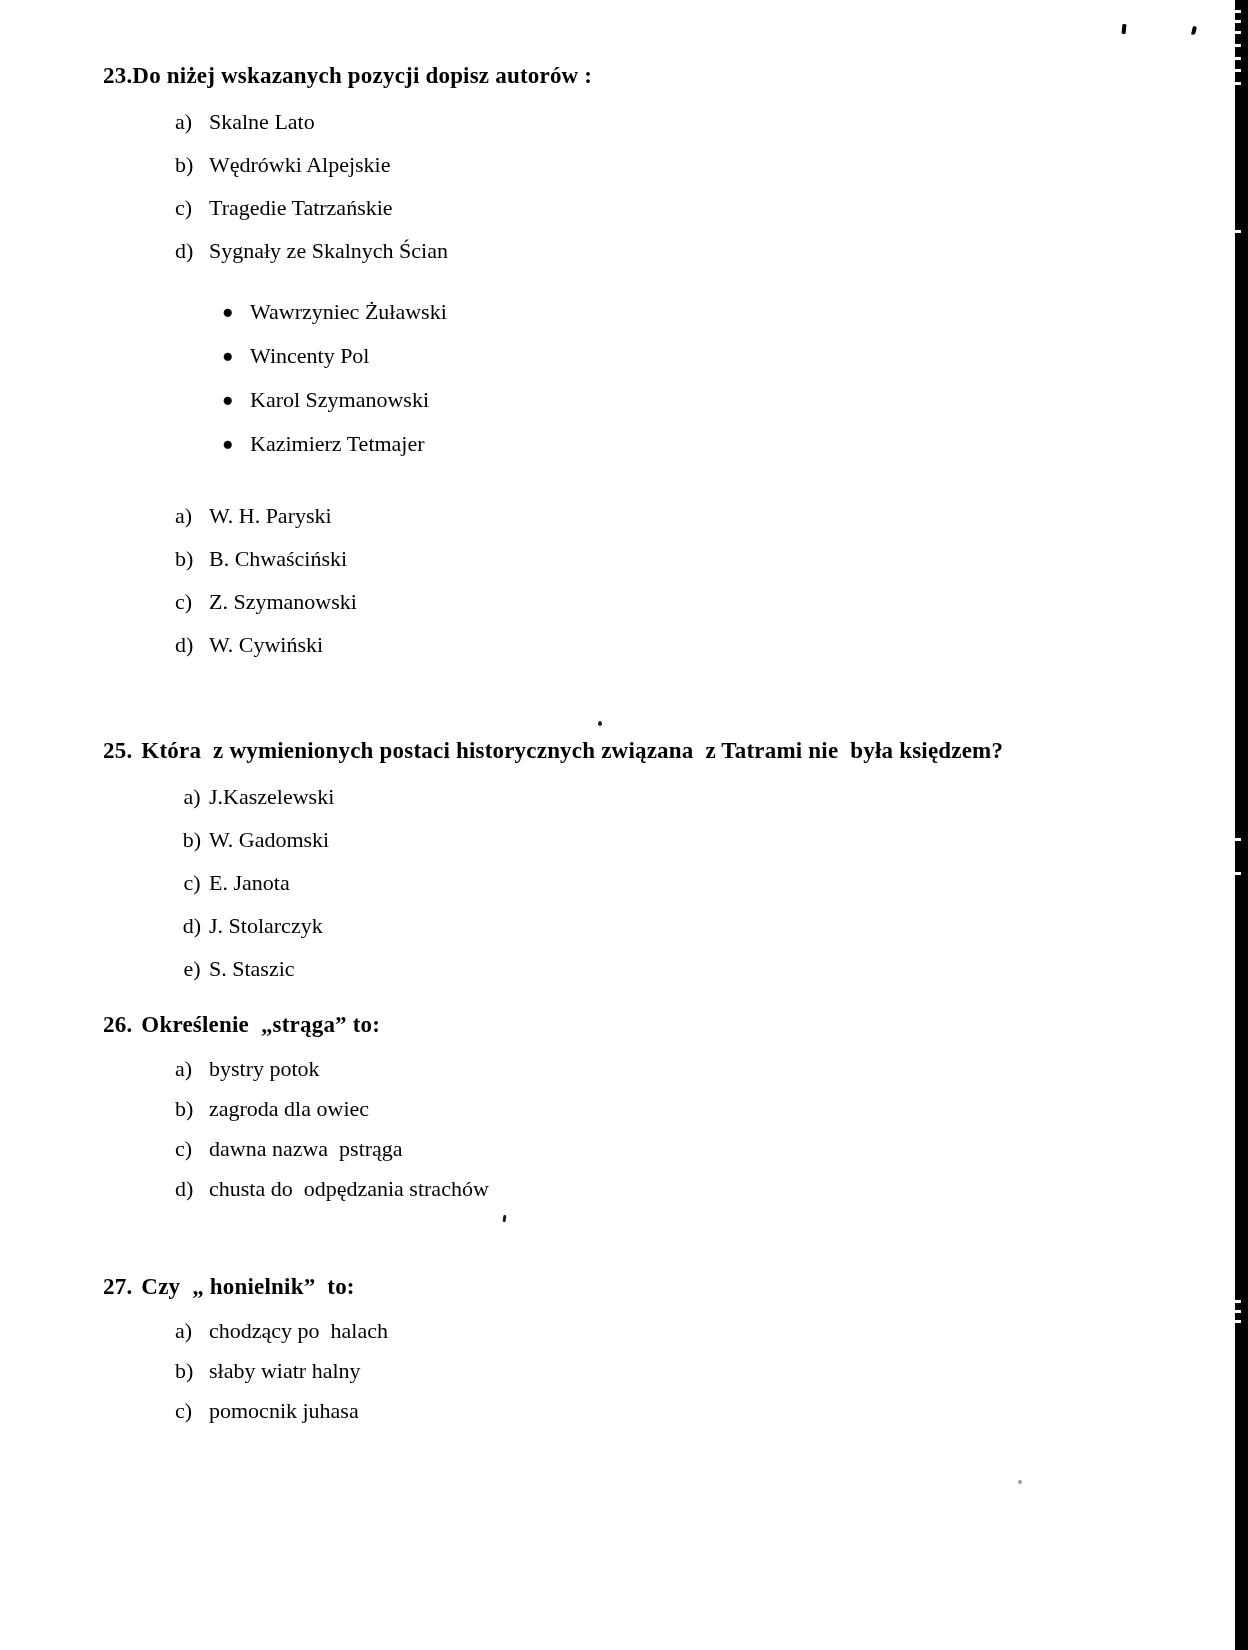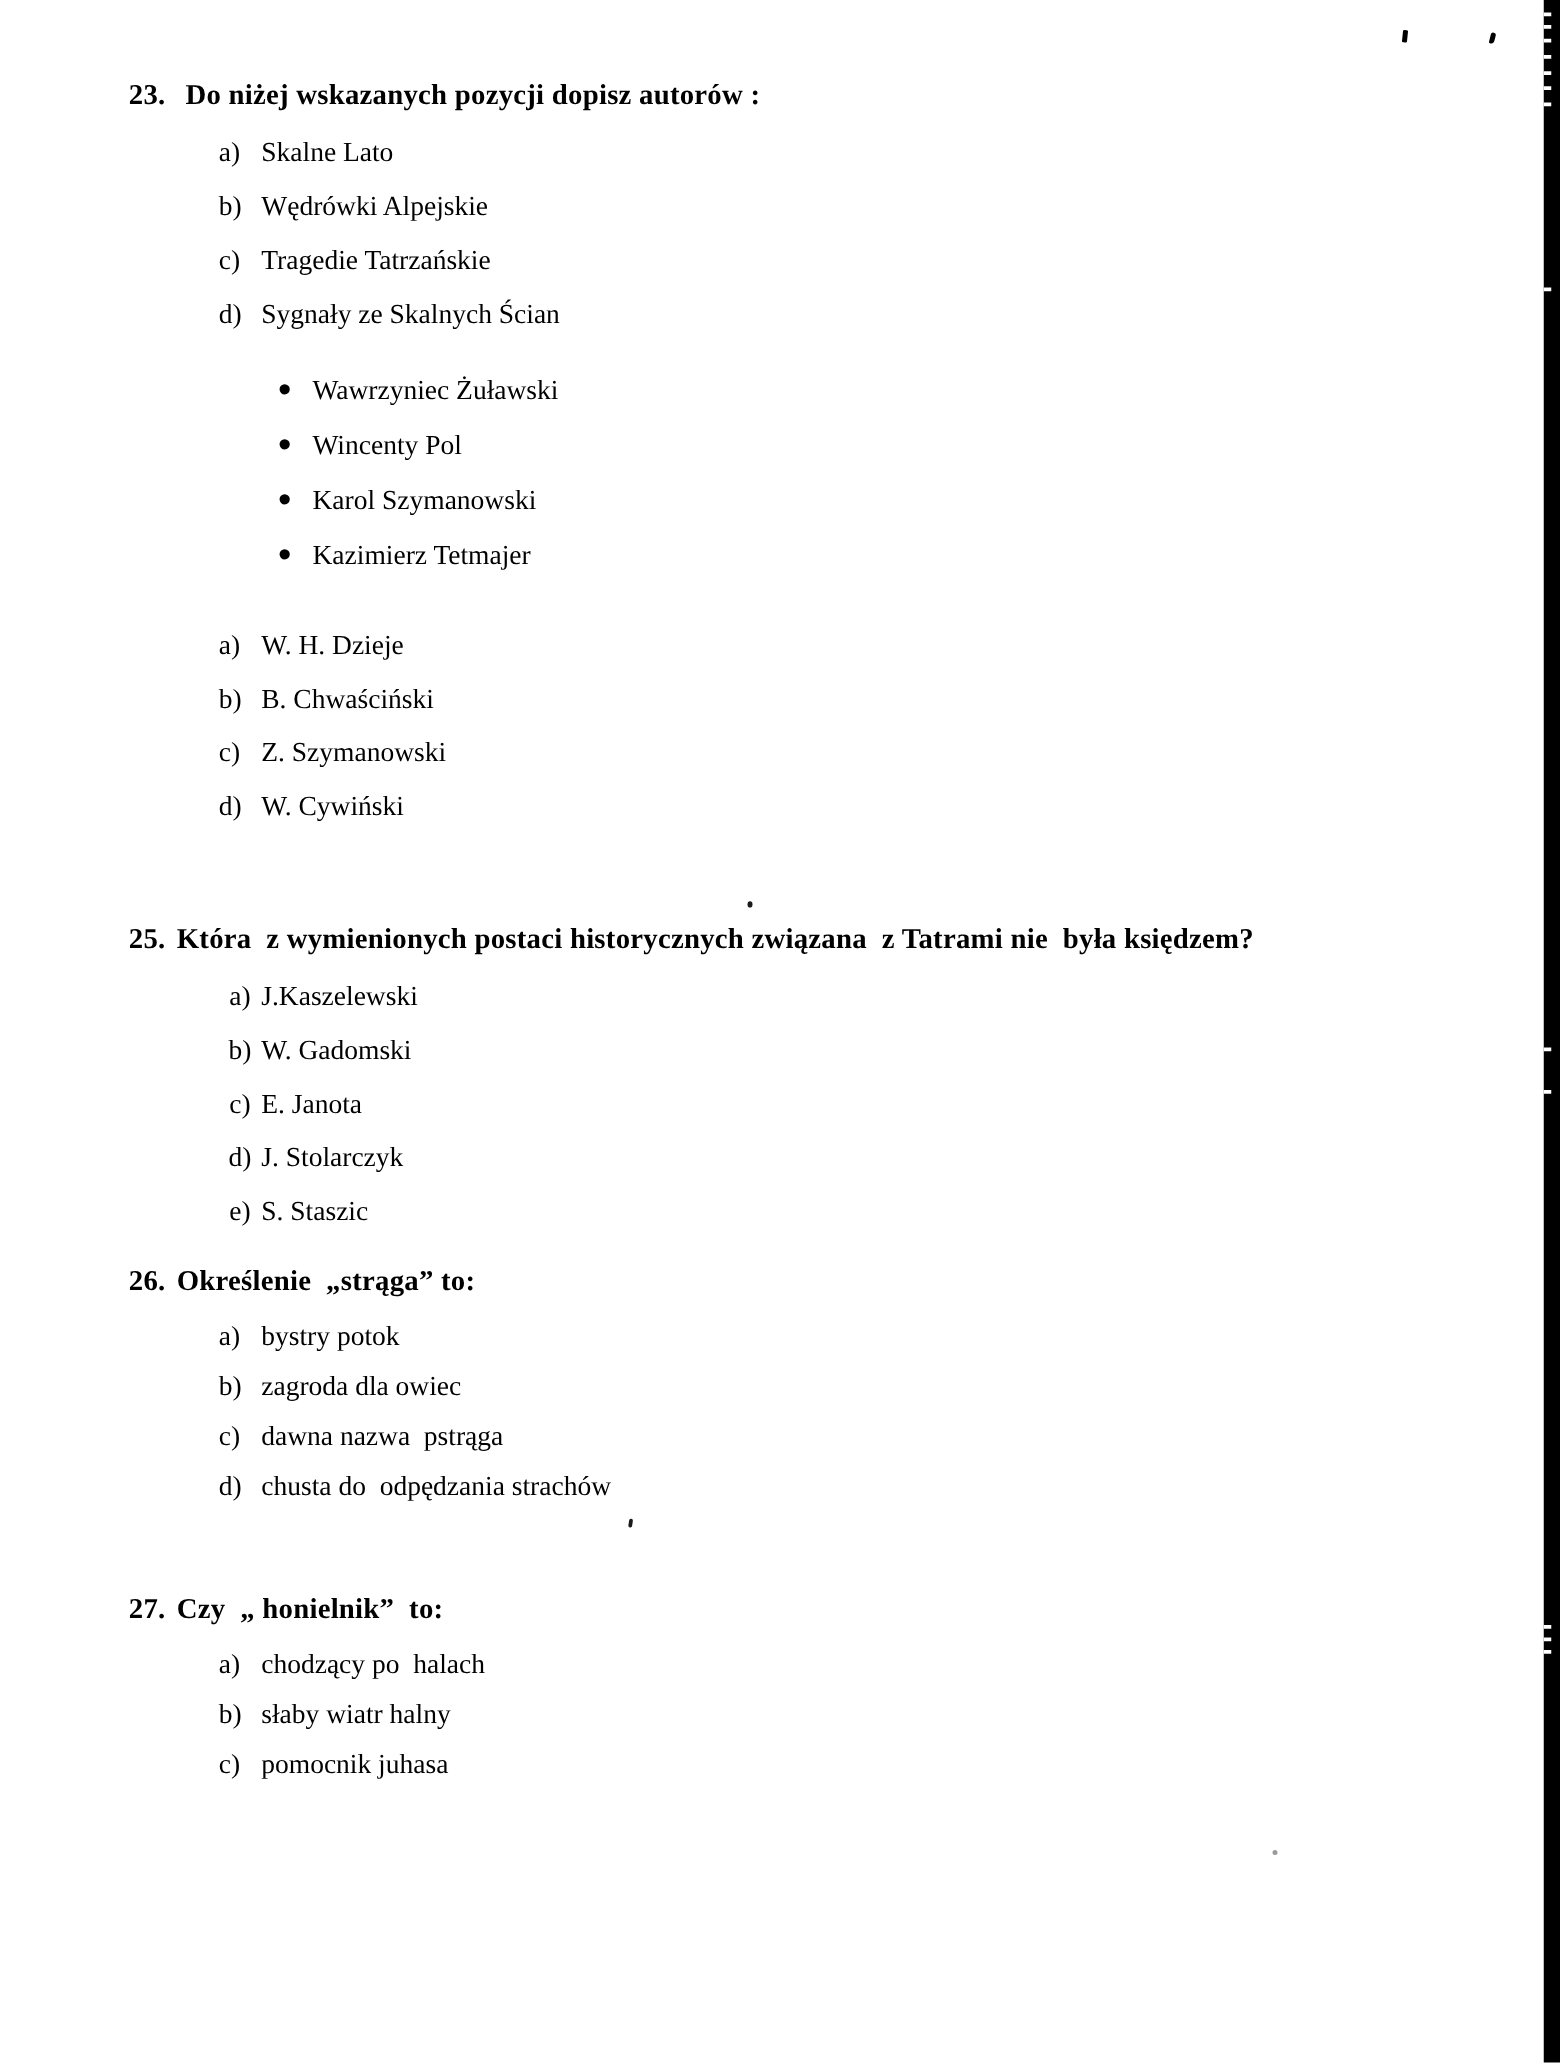--- a/index.html
+++ b/index.html
@@ -20,21 +20,21 @@
   #q25 { top:737px;text-align:center; }
   #q26 { top:1011px; }
   #q27 { top:1273px; }
 
   .q-header {
     display:flex; align-items:baseline;
     font-weight:bold; font-size:23px; line-height:28px;
     white-space:pre; letter-spacing:0.2px;
   }
   .q-num { margin-right:9px; flex:none; }
-  #q23 .q-num { margin-right:16px; }
+  #q23 .q-num { margin-right:0; }
 
   .options { margin-top:10px; }
   .option {
     display:flex; align-items:center;
     height:43px; padding-left:72px;
     font-size:22px; white-space:pre;
   }
   .lh40 .option { height:40px; }
   .opt-label { width:34px; flex:none; }
 
@@ -114,21 +114,21 @@
         <span class="bullet-dot">●</span>
         <span class="bullet-text">Kazimierz Tetmajer</span>
       </div>
     </div>
   </div>
 
   <div class="question" id="q24">
     <div class="options">
       <div class="option">
         <span class="opt-label">a)</span>
-        <span class="opt-text">W. H. Dzieje</span>
+        <span class="opt-text">W. H. Paryski</span>
       </div>
       <div class="option">
         <span class="opt-label">b)</span>
         <span class="opt-text">B. Chwaściński</span>
       </div>
       <div class="option">
         <span class="opt-label">c)</span>
         <span class="opt-text">Z. Szymanowski</span>
       </div>
       <div class="option">

